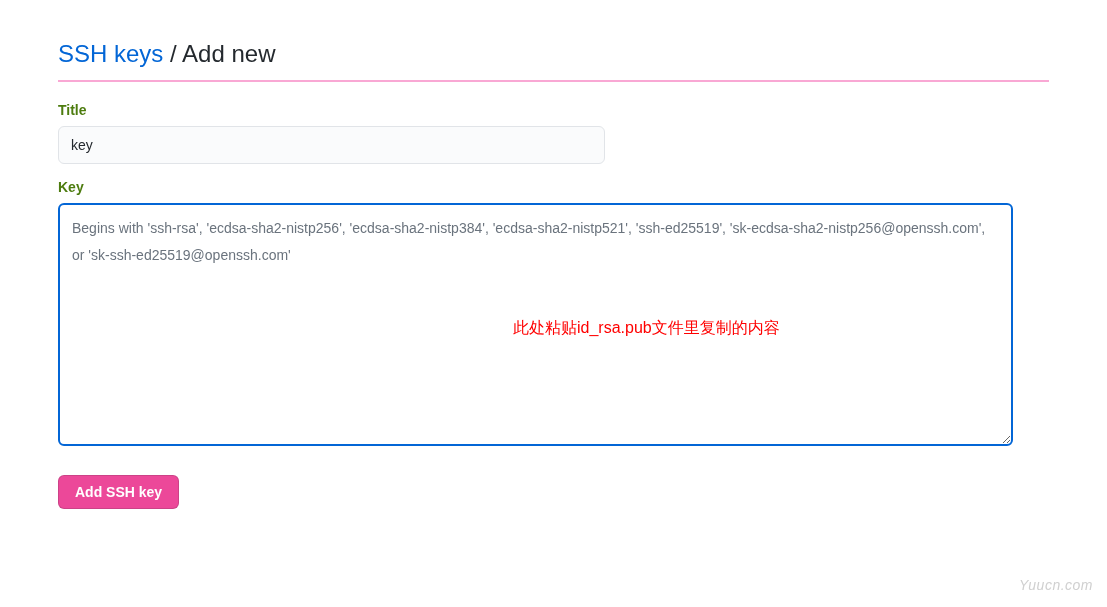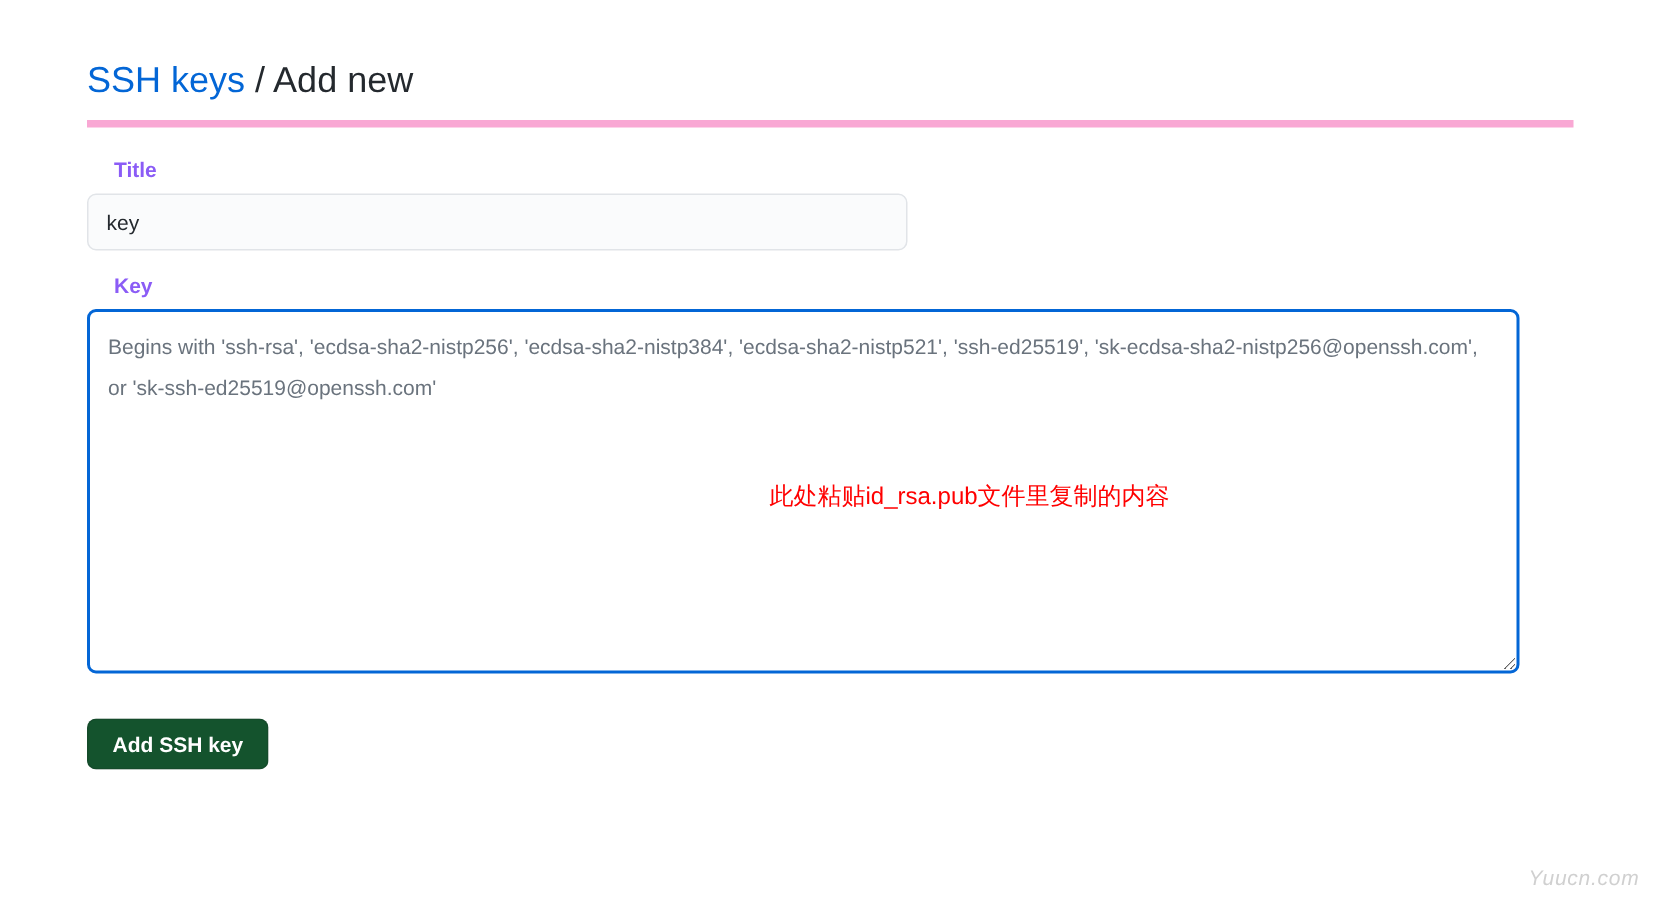--- a/index.html
+++ b/index.html
@@ -16,43 +16,42 @@
       position: relative;
     }
     .container {
       padding: 40px 58px 0 58px;
     }
     .breadcrumb-header {
       font-size: 24px;
       font-weight: 400;
       color: #24292e;
       padding-bottom: 12px;
-      border-bottom: 5px solid #f9a8d4;
+      border-bottom: 2px solid #f9a8d4;
       margin-bottom: 20px;
     }
     .breadcrumb-link {
       color: #0366d6;
       text-decoration: none;
     }
     .breadcrumb-sep {
       color: #24292e;
     }
     .breadcrumb-current {
       color: #24292e;
     }
     .form-group {
       margin-bottom: 15px;
     }
     .form-label {
       display: block;
       font-weight: 600;
       font-size: 14px;
       margin-bottom: 8px;
-      color: #8b5cf6;
-      margin-left: 18px;
+      color: #4d7c0f;
     }
     .title-input {
       width: 547px;
       padding: 8px 12px;
       font-size: 14px;
       line-height: 20px;
       color: #24292e;
       background-color: #fafbfc;
       border: 1px solid #e1e4e8;
       border-radius: 6px;
@@ -86,21 +85,21 @@
       font-size: 16px;
       pointer-events: none;
       text-align: right;
     }
     .submit-btn {
       display: inline-block;
       padding: 8px 16px;
       font-size: 14px;
       font-weight: 600;
       color: #ffffff;
-      background-color: #14532d;
+      background-color: #ec4899;
       border: 1px solid rgba(27,31,35,0.15);
       border-radius: 6px;
       cursor: pointer;
       margin-top: 10px;
     }
     .watermark {
       position: absolute;
       bottom: 14px;
       right: 14px;
       font-size: 14px;

